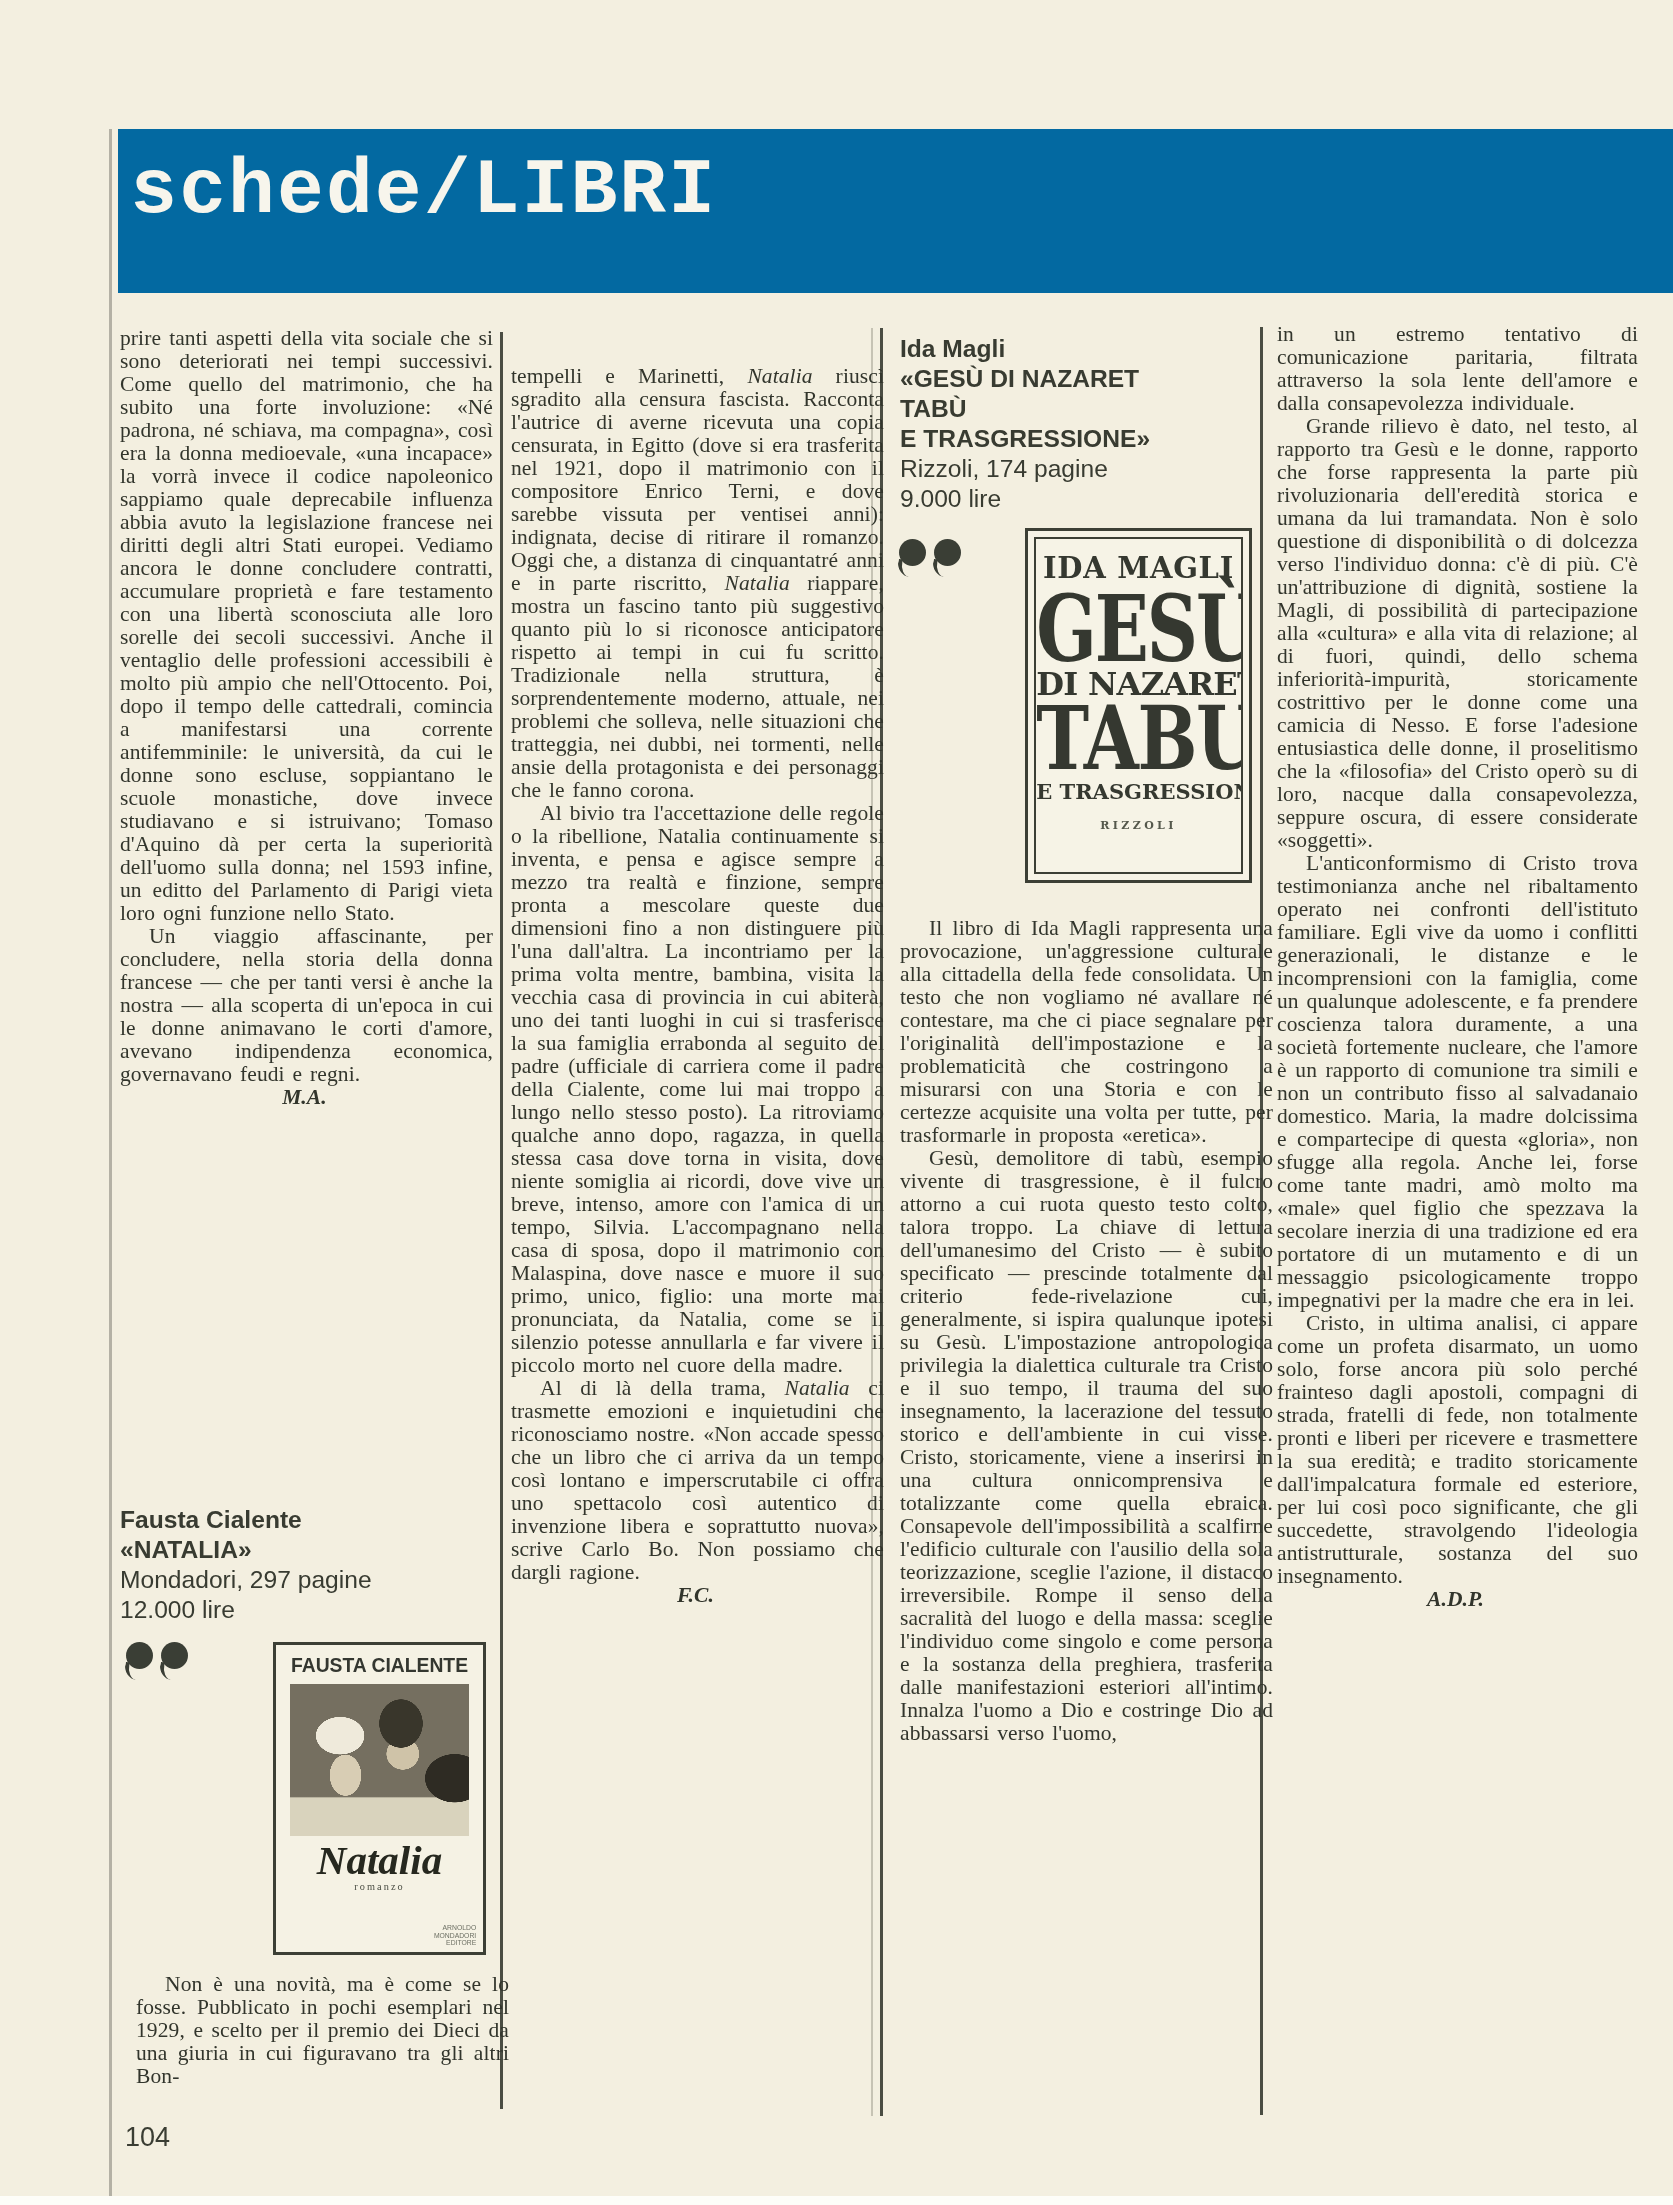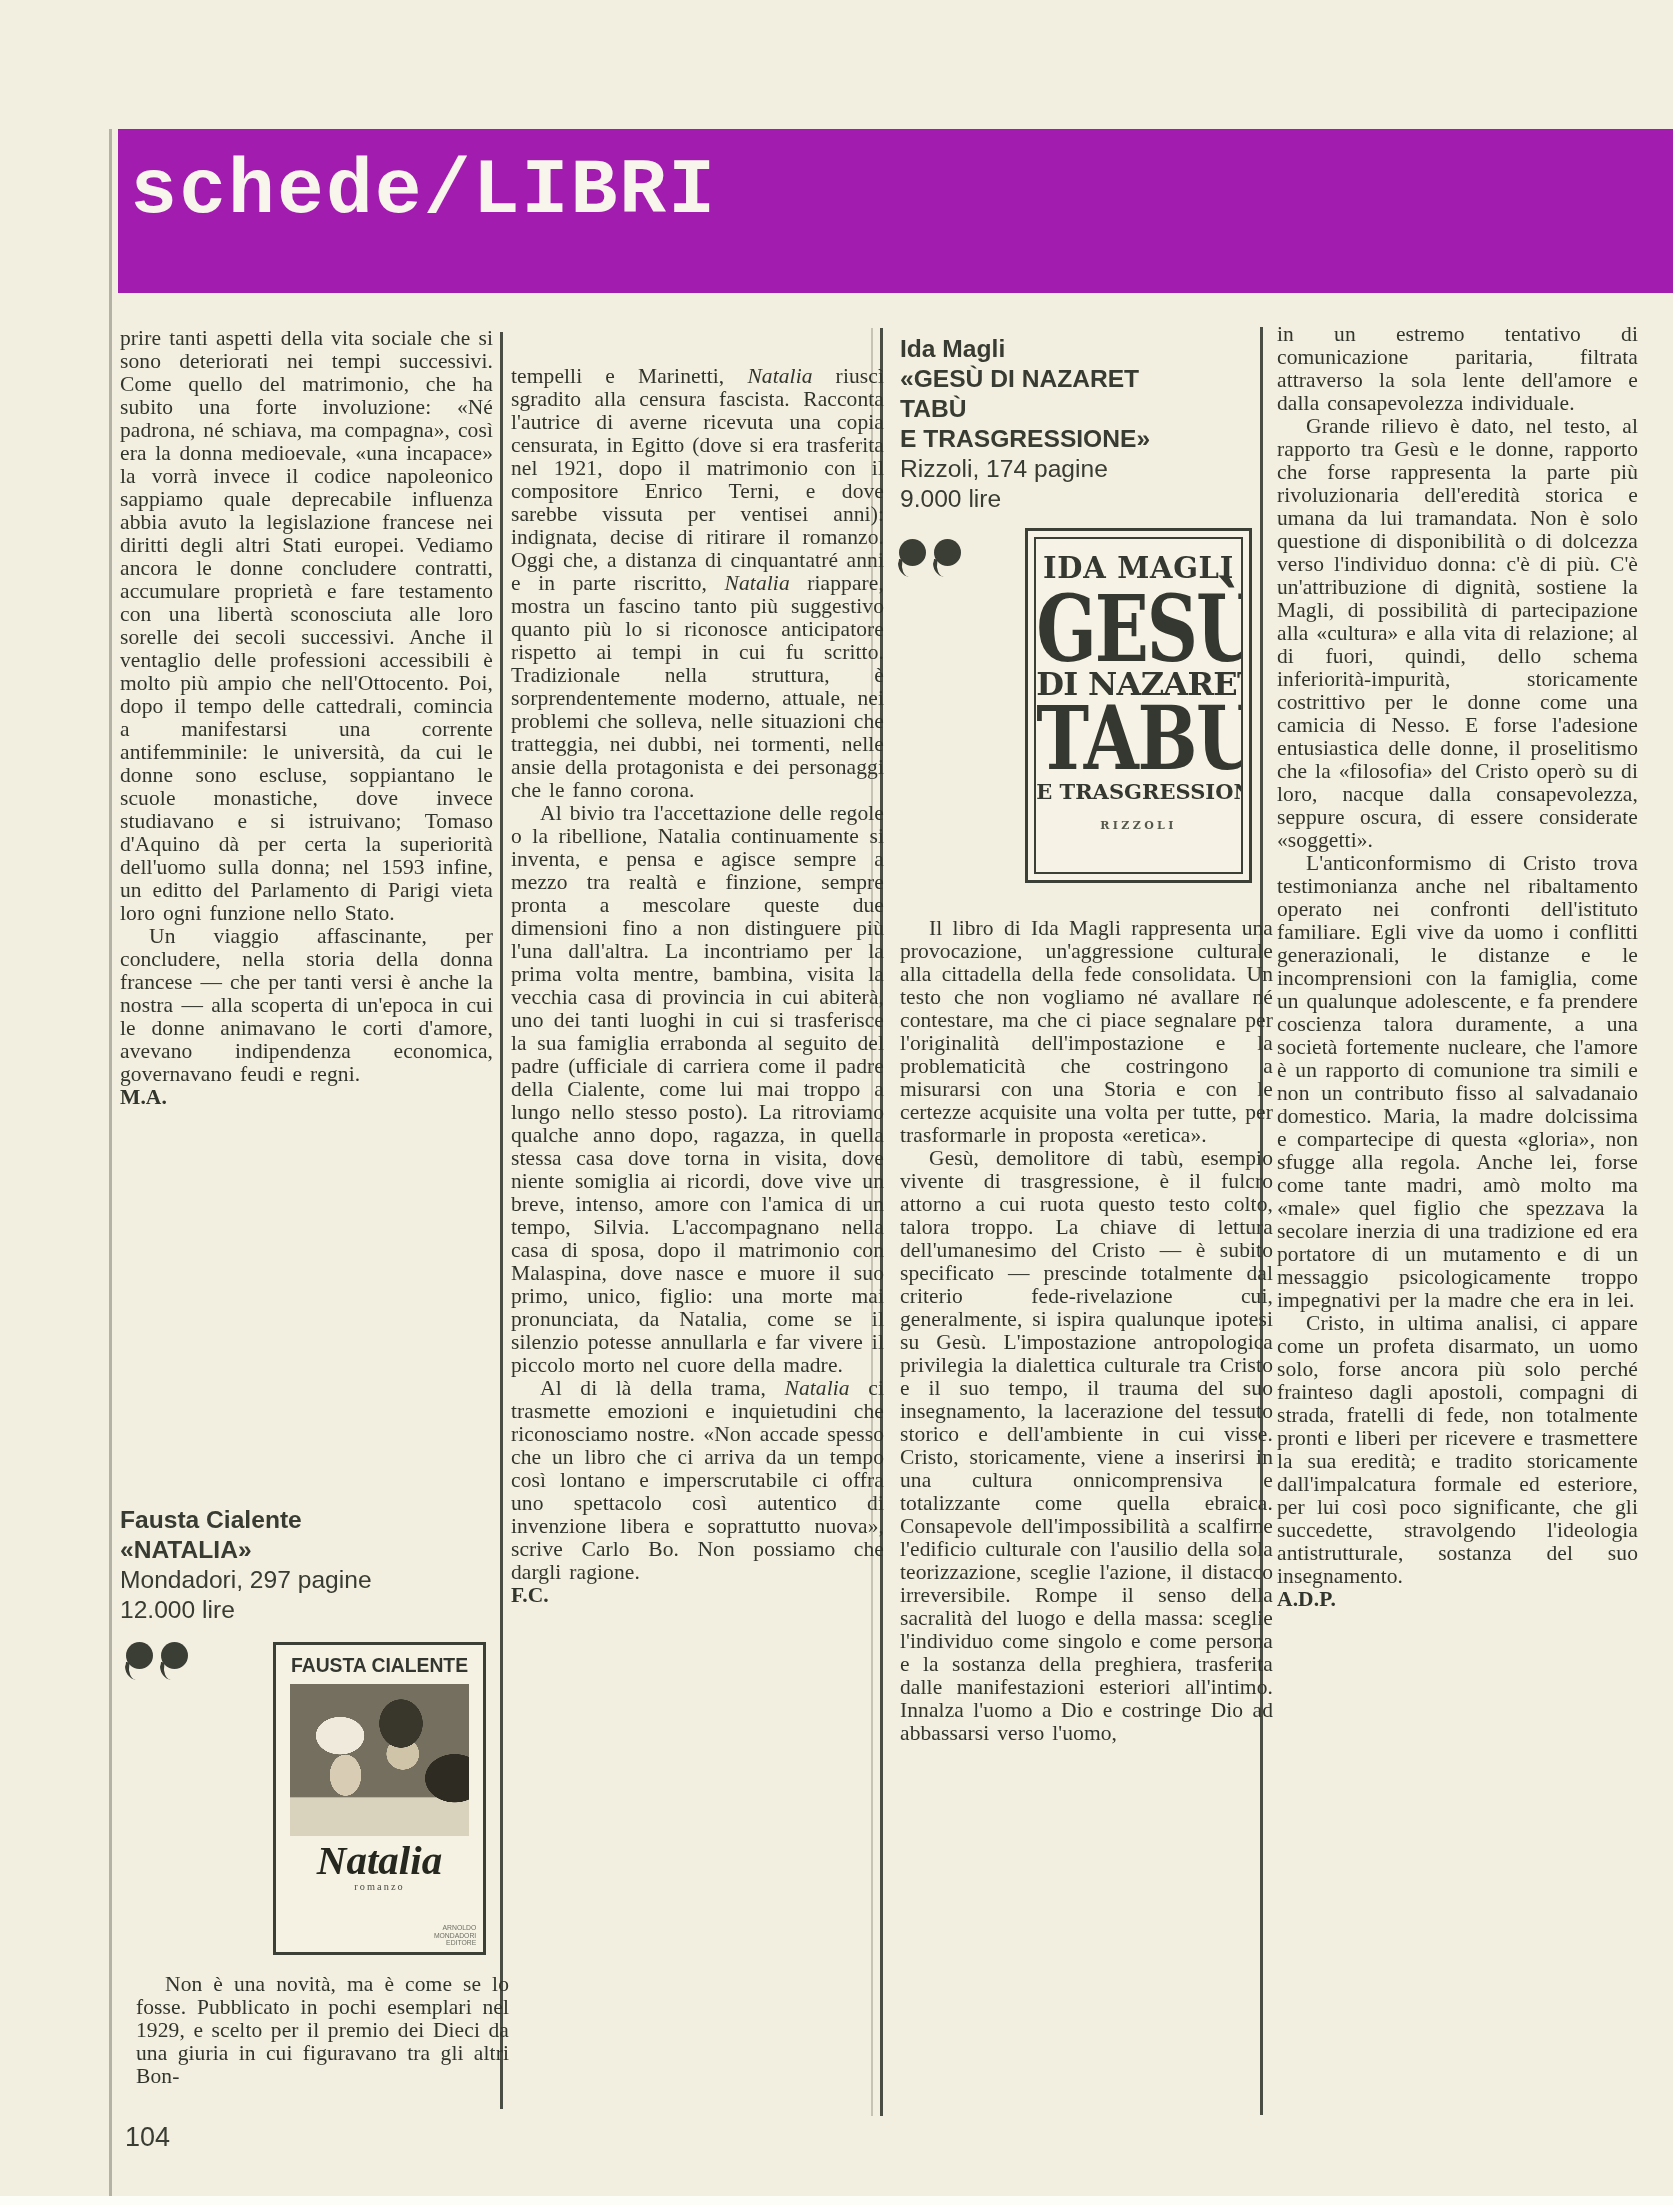--- a/index.html
+++ b/index.html
@@ -1,26 +1,26 @@
 <!DOCTYPE html>
 <html lang="it" style="font-size:11px"><head>
 <meta charset="utf-8">
 <style>
   html,body{margin:0;padding:0;background:#fdfdf8;}
   .page{position:relative;width:1673px;height:2205px;background:#f3efe0;
         font-family:"Liberation Serif",serif;color:#32352c;overflow:hidden;}
   .left-rule{position:absolute;left:109px;top:129px;width:3.4px;height:2070px;background:#b4b1a5;}
-  .header-bar{position:absolute;left:118px;top:129px;width:1556px;height:164px;background:#a21caf;}
+  .header-bar{position:absolute;left:118px;top:129px;width:1556px;height:164px;background:#0369a1;}
   .header-title{position:absolute;left:12.3px;top:18px;font-family:"Liberation Mono",monospace;
         font-weight:bold;font-size:78px;letter-spacing:2.1px;color:#f7f5ec;white-space:nowrap;}
   .colflow{position:absolute;font-size:21.5px;line-height:23px;letter-spacing:0.1px;
         word-spacing:2.4px;text-align:justify;}
   .para{margin:0;text-align:justify;}
   .para.indent{text-indent:29px;}
-  .sig{font-weight:bold;text-align:left;padding-right:4.1px;}
+  .sig{font-weight:bold;text-align:center;padding-right:4.1px;font-style:italic;}
   .vrule{position:absolute;width:2.7px;background:#4a4d43;}
   .vrule.light{width:2.1px;background:#c6c3b4;}
   .book-heading{position:absolute;font-family:"Liberation Sans",sans-serif;font-size:24.6px;
         line-height:30px;color:#383b31;white-space:nowrap;}
   .book-heading .bold{font-weight:bold;}
   .balls{position:absolute;display:flex;gap:8.2px;}
   .ball{position:relative;width:27px;height:27px;border-radius:50%;background:#3a3e35;}
   .ball::after{content:'';position:absolute;left:-2.1px;bottom:-10.3px;width:10.3px;height:16.4px;
         border-left:4.1px solid #3a3e35;border-bottom-left-radius:18px;transform:rotate(12deg);}
   

